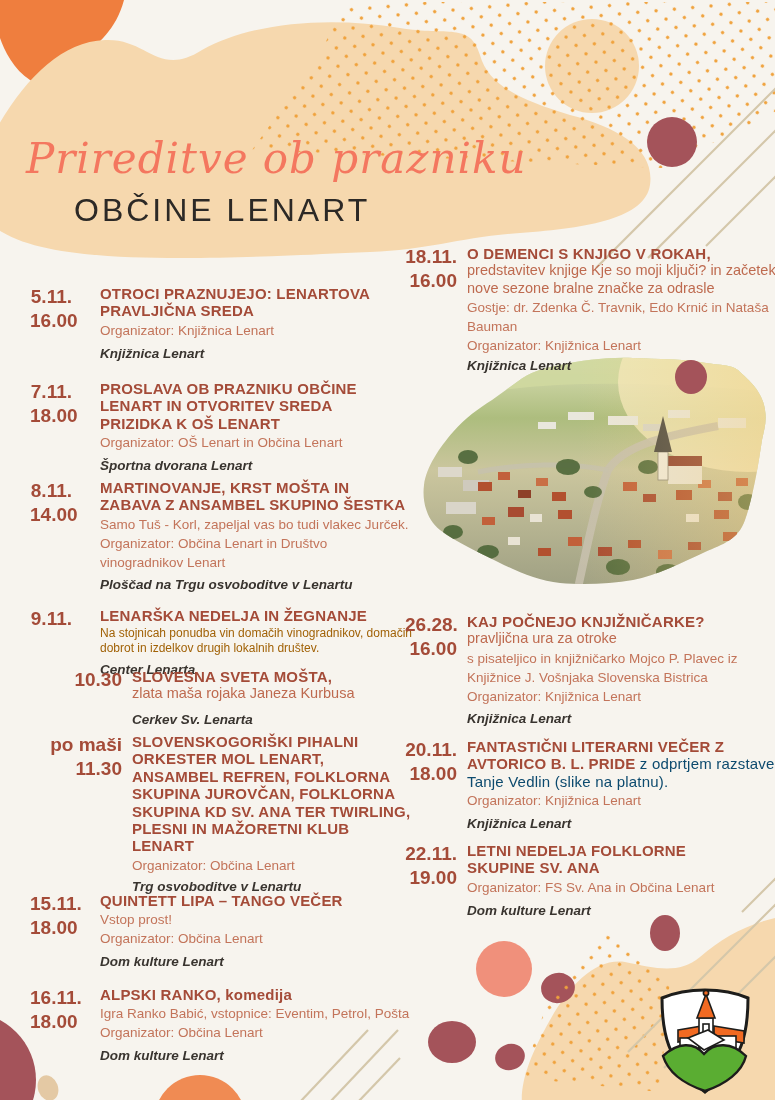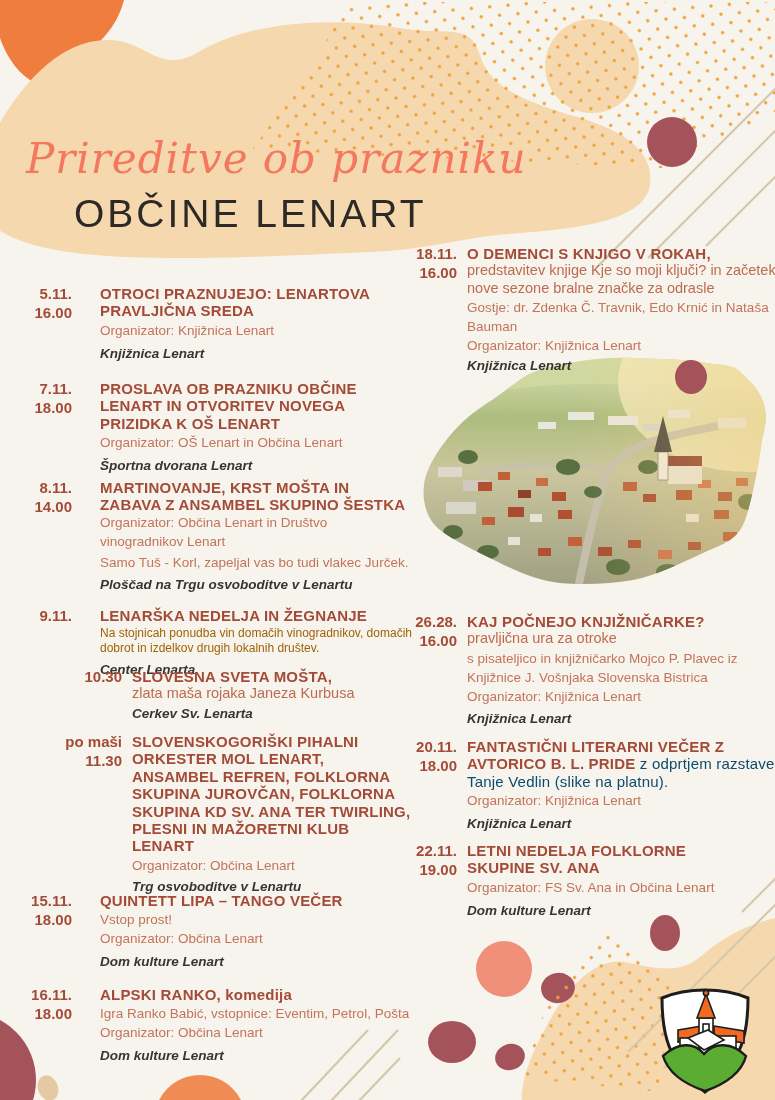--- a/index.html
+++ b/index.html
@@ -11,30 +11,30 @@
   svg.layer { position:absolute; left:0; top:0; pointer-events:none; }
 
   
   .script-title {
     position:absolute; left:26px; top:134px; width:460px;
     font-family:"DejaVu Serif", serif; font-style:italic; font-weight:normal;
     font-size:42px; color:#F4775F; letter-spacing:1px; white-space:nowrap;
   }
   .main-title {
     position:absolute; left:74px; top:192px;
-    font-size:39px; color:#2C2926; letter-spacing:3px; white-space:nowrap;
+    font-size:32px; color:#2C2926; letter-spacing:3px; white-space:nowrap;
   }
 
   
   .ev { position:absolute; display:grid; column-gap:10px; }
   .ev.left  { left:30px;  width:384px; grid-template-columns:42px 1fr;gap:28px; }
   .ev.leftsub { left:30px; width:384px; grid-template-columns:92px 1fr; }
   .ev.right { left:405px; width:378px; grid-template-columns:52px 1fr; }
 
-  .dcol { text-align:right; color:#A44B38; font-weight:bold; font-size:15px; line-height:1.25; }
+  .dcol { text-align:right; color:#A44B38; font-weight:bold; font-size:19px; line-height:1.25; }
   .title { color:#A44B38; font-weight:bold; font-size:15px; line-height:1.16; letter-spacing:0.2px; }
   .t-reg { font-weight:normal; color:#0c4a6e; }
   .subtitle { color:#BE6A4F; font-size:14.5px; line-height:1.2; }
   .org { color:#C3745A; font-size:13.5px; line-height:1.4; margin-top:2px; }
   .desc-small { color:#a16207; font-size:12px; line-height:1.2; margin-top:2px; }
   .venue { color:#39342F; font-style:italic; font-weight:bold; font-size:13.5px; margin-top:5px; }
 
   .photo { position:absolute; left:418px; top:352px; }
   .coat  { position:absolute; left:656px; top:986px; }
 </style>
@@ -207,35 +207,35 @@
       <div class="venue">Knjižnica Lenart</div>
     </div>
   </div>
 
   <div class="ev left" style="top:380px">
     <div class="dcol">
       <div>7.11.</div>
       <div>18.00</div>
     </div>
     <div>
-      <div class="title" style="max-width:300px">PROSLAVA OB PRAZNIKU OBČINE LENART IN OTVORITEV NOVEGA PRIZIDKA K OŠ LENART</div>
+      <div class="title" style="max-width:300px">PROSLAVA OB PRAZNIKU OBČINE LENART IN OTVORITEV SREDA PRIZIDKA K OŠ LENART</div>
       <div class="org">Organizator: OŠ Lenart in Občina Lenart</div>
       <div class="venue">Športna dvorana Lenart</div>
     </div>
   </div>
 
   <div class="ev left" style="top:479px">
     <div class="dcol">
       <div>8.11.</div>
       <div>14.00</div>
     </div>
     <div>
       <div class="title">MARTINOVANJE, KRST MOŠTA IN ZABAVA Z ANSAMBEL SKUPINO ŠESTKA</div>
+      <div class="org">Samo Tuš - Korl, zapeljal vas bo tudi vlakec Jurček.</div>
       <div class="org" style="margin-top:0">Organizator: Občina Lenart in Društvo vinogradnikov Lenart</div>
-      <div class="org">Samo Tuš - Korl, zapeljal vas bo tudi vlakec Jurček.</div>
       <div class="venue">Ploščad na Trgu osvoboditve v Lenartu</div>
     </div>
   </div>
 
   <div class="ev left" style="top:607px">
     <div class="dcol">
       <div>9.11.</div>
     </div>
     <div>
       <div class="title">LENARŠKA NEDELJA IN ŽEGNANJE</div>
@@ -244,21 +244,21 @@
     </div>
   </div>
 
   <div class="ev leftsub" style="top:668px">
     <div class="dcol">
       <div>10.30</div>
     </div>
     <div>
       <div class="title">SLOVESNA SVETA MOŠTA,</div>
       <div class="subtitle">zlata maša rojaka Janeza Kurbusa</div>
-      <div class="venue" style="margin-top:3px">Cerkev Sv. Lenarta</div>
+      <div class="venue" style="margin-top:9px">Cerkev Sv. Lenarta</div>
     </div>
   </div>
 
   <div class="ev leftsub" style="top:733px">
     <div class="dcol">
       <div>po maši</div>
       <div>11.30</div>
     </div>
     <div>
       <div class="title">SLOVENSKOGORIŠKI PIHALNI ORKESTER MOL LENART, ANSAMBEL REFREN, FOLKLORNA SKUPINA JUROVČAN, FOLKLORNA SKUPINA KD SV. ANA TER TWIRLING, PLESNI IN MAŽORETNI KLUB LENART</div>

